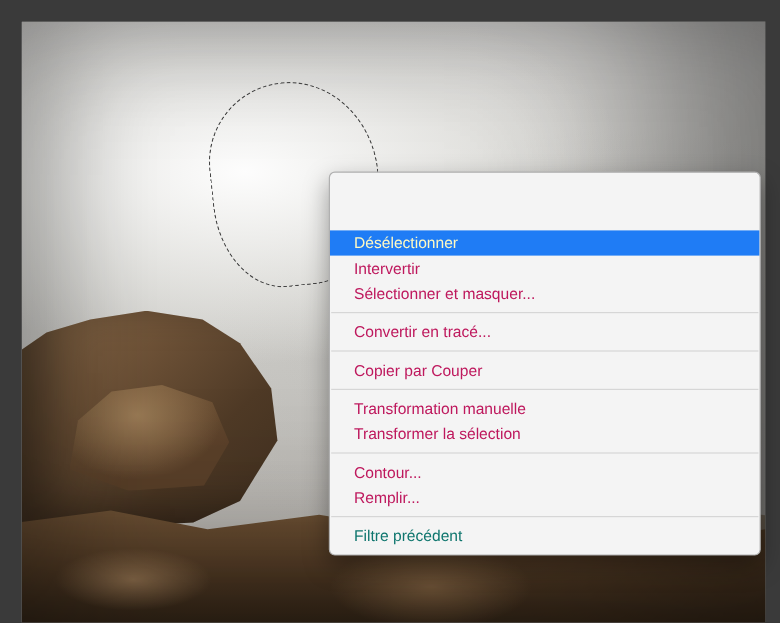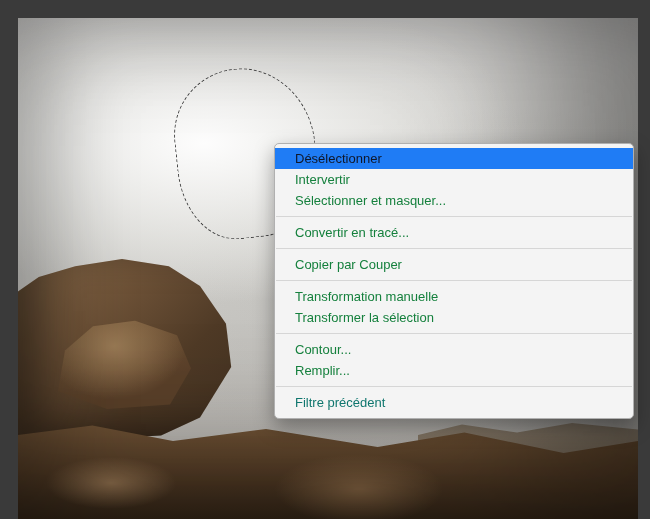--- a/index.html
+++ b/index.html
@@ -101,27 +101,28 @@
       background: #f4f4f4;
       border: 1px solid #b0b0b0;
       border-radius: 5px;
       box-shadow: 0 8px 20px rgba(0,0,0,0.35);
       padding: 4px 0 5px 0;
       overflow: hidden;
     }
     .menu-item {
       padding: 2px 20px 2px 20px;
       line-height: 17px;
-      color: #15803d;
+      color: #be185d;
       white-space: nowrap;
       cursor: default;
     }
     .menu-item.highlighted {
       background: #1f7cf5;
-      color: #0f172a;
+      color: #fef9c3;
+      margin-top: 44px;
     }
     .menu-item.disabled {
       color: #0f766e;
     }
     .menu-sep {
       height: 1px;
       margin: 5px 1px;
       background: #d6d6d6;
     }
   </style>

